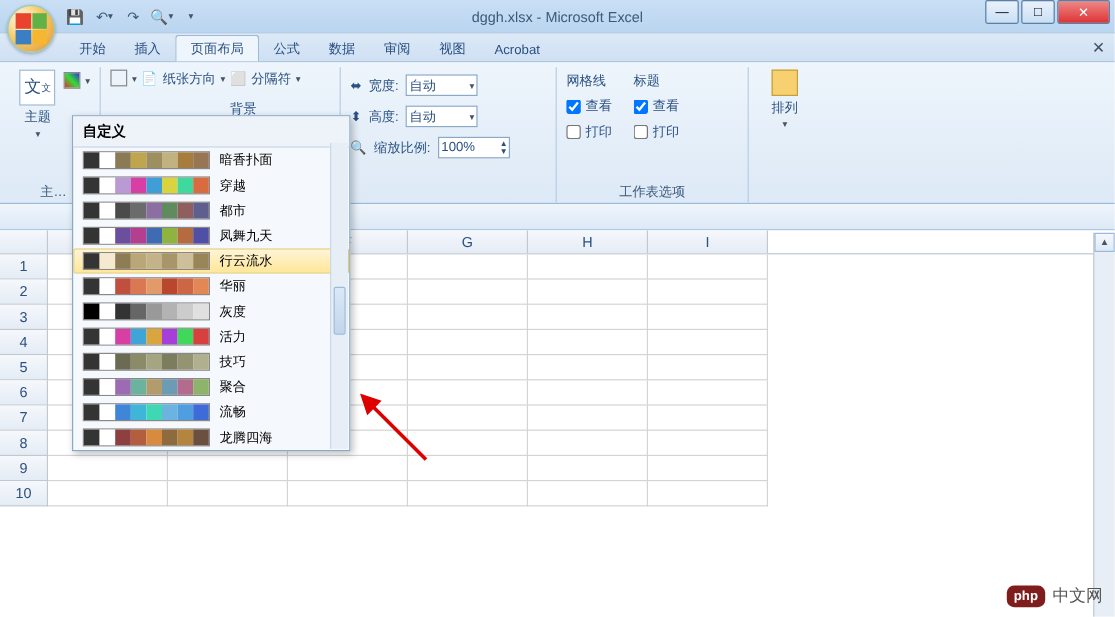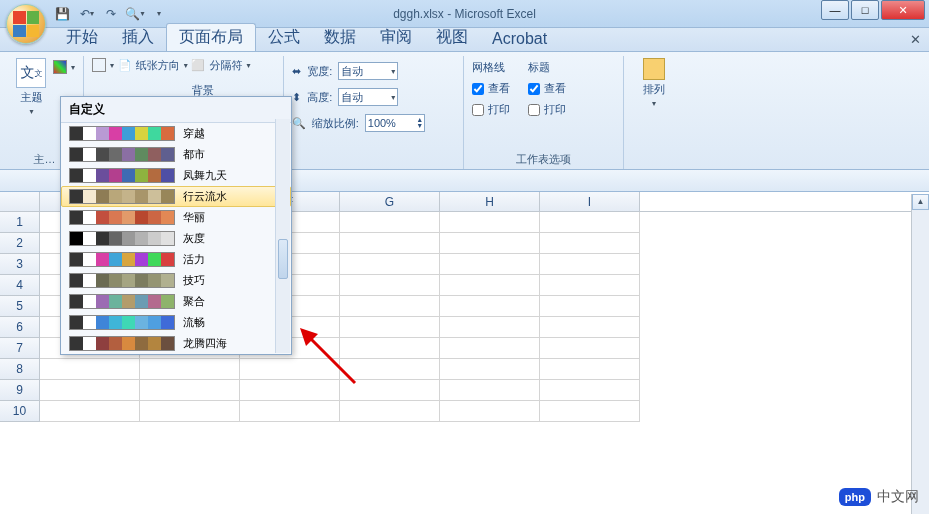--- a/index.html
+++ b/index.html
@@ -15,21 +15,21 @@
 .office-logo span:nth-child(4){background:#f5b731;}
 .qat { margin-left: 54px; display: flex; gap: 6px; align-items: center; }
 .qat-btn { width: 18px; height: 18px; display: flex; align-items: center; justify-content: center; font-size: 12px; color: #3b5a7a; }
 .title-text { position: absolute; left: 50%; transform: translateX(-50%); font-size: 12px; color: #3b5a7a; }
 .win-ctrl { position: absolute; right: 4px; top: 0; display: flex; }
 .win-btn { width: 28px; height: 20px; border: 1px solid #5a7fa5; background: linear-gradient(#eaf2fb,#c9dff5); margin-left: 2px; display: flex; align-items: center; justify-content: center; font-size: 11px; border-radius: 2px; }
 .win-btn.close { background: linear-gradient(#e88,#d33); color: #fff; width: 44px; }
 
 
 .tabs { height: 24px; background: linear-gradient(#dce9f7,#cfe0f3); display: flex; align-items: flex-end; padding-left: 54px; border-bottom: 1px solid #9cb9d8; position: relative; }
-.tab { padding: 3px 12px 3px; font-size: 16px; color: #2a5081; cursor: pointer; }
+.tab { padding: 3px 12px 3px; font-size: 11px; color: #2a5081; cursor: pointer; }
 .tab.active { background: #eef5fc; border: 1px solid #9cb9d8; border-bottom: none; border-radius: 3px 3px 0 0; }
 .doc-close { position:absolute; right:8px; top:4px; font-size:13px; color:#456;}
 
 
 .ribbon { height: 118px; background: linear-gradient(#eef5fc,#dde9f6); border-bottom: 1px solid #9cb9d8; display: flex; padding: 4px 6px 0; position: relative; }
 .group { border-right: 1px solid #b8cde4; padding: 2px 8px 0; display: flex; flex-direction: column; }
 .group-body { flex: 1; display: flex; align-items: flex-start; gap: 4px; }
 .group-label { text-align: center; font-size: 11px; color: #3b5a7a; padding: 2px 0; }
 .big-btn { width: 44px; display: flex; flex-direction: column; align-items: center; font-size: 11px; color: #2a5081; gap: 2px; }
 .big-icon { width: 30px; height: 30px; border: 1px solid #9cb9d8; background: #fff; display: flex; align-items: center; justify-content: center; font-size: 14px; }
@@ -65,21 +65,21 @@
 .row-hdr { width:40px; background:linear-gradient(#f5f8fc,#e5ecf5); border-right:1px solid #c0c8d0; border-bottom:1px solid #c0c8d0; text-align:center; font-size:12px; color:#2a5081; line-height:21px;}
 .cells { display:flex;}
 .cell { width:100px; height:21px; border-right:1px solid #d4d4d4; border-bottom:1px solid #d4d4d4;}
 
 
 .arrow-anno { position:absolute; left:300px; top:328px; pointer-events:none;}
 .arrow-anno svg { width:60px; height:60px;}
 
 
 .watermark { position:absolute; right:10px; bottom:8px; display:flex; align-items:center; gap:6px; font-size:14px; color:#555;}
-.php-badge { background:#1d4ed8; color:#fff; font-weight:bold; font-size:11px; padding:3px 6px; border-radius:6px;}
+.php-badge { background:#7f1d1d; color:#fff; font-weight:bold; font-size:11px; padding:3px 6px; border-radius:6px;}
 
 
 .vscroll { position:absolute; right:0; top:194px; bottom:0; width:18px; background:#e8eef6; border-left:1px solid #c0c8d0;}
 .vscroll-btn { height:16px; background:linear-gradient(#f5f8fc,#dce9f7); border:1px solid #9cb9d8; font-size:8px; text-align:center; line-height:14px; color:#456;}
 </style>
 </head>
 <body>
 
 <div class="titlebar">
   <div class="office-btn">
@@ -363,20 +363,33 @@
     </div>
 </div>
 
 <div class="colors-dropdown">
   <div class="dd-header">自定义</div>
   <div class="dd-body" id="dd-body">
       <div class="scheme-row">
         <div class="swatches">
           <span class="sw" style="background: rgb(52, 52, 52);"></span>
           <span class="sw" style="background: rgb(255, 255, 255);"></span>
+          <span class="sw" style="background: rgb(139, 123, 85);"></span>
+          <span class="sw" style="background: rgb(191, 165, 78);"></span>
+          <span class="sw" style="background: rgb(157, 143, 95);"></span>
+          <span class="sw" style="background: rgb(194, 178, 128);"></span>
+          <span class="sw" style="background: rgb(166, 125, 61);"></span>
+          <span class="sw" style="background: rgb(152, 118, 84);"></span>
+        </div>
+        <span class="scheme-name">暗香扑面</span>
+      </div>
+      <div class="scheme-row">
+        <div class="swatches">
+          <span class="sw" style="background: rgb(52, 52, 52);"></span>
+          <span class="sw" style="background: rgb(255, 255, 255);"></span>
           <span class="sw" style="background: rgb(185, 154, 212);"></span>
           <span class="sw" style="background: rgb(216, 63, 165);"></span>
           <span class="sw" style="background: rgb(63, 158, 216);"></span>
           <span class="sw" style="background: rgb(216, 211, 63);"></span>
           <span class="sw" style="background: rgb(63, 216, 158);"></span>
           <span class="sw" style="background: rgb(216, 107, 63);"></span>
         </div>
         <span class="scheme-name">穿越</span>
       </div>
       <div class="scheme-row">

